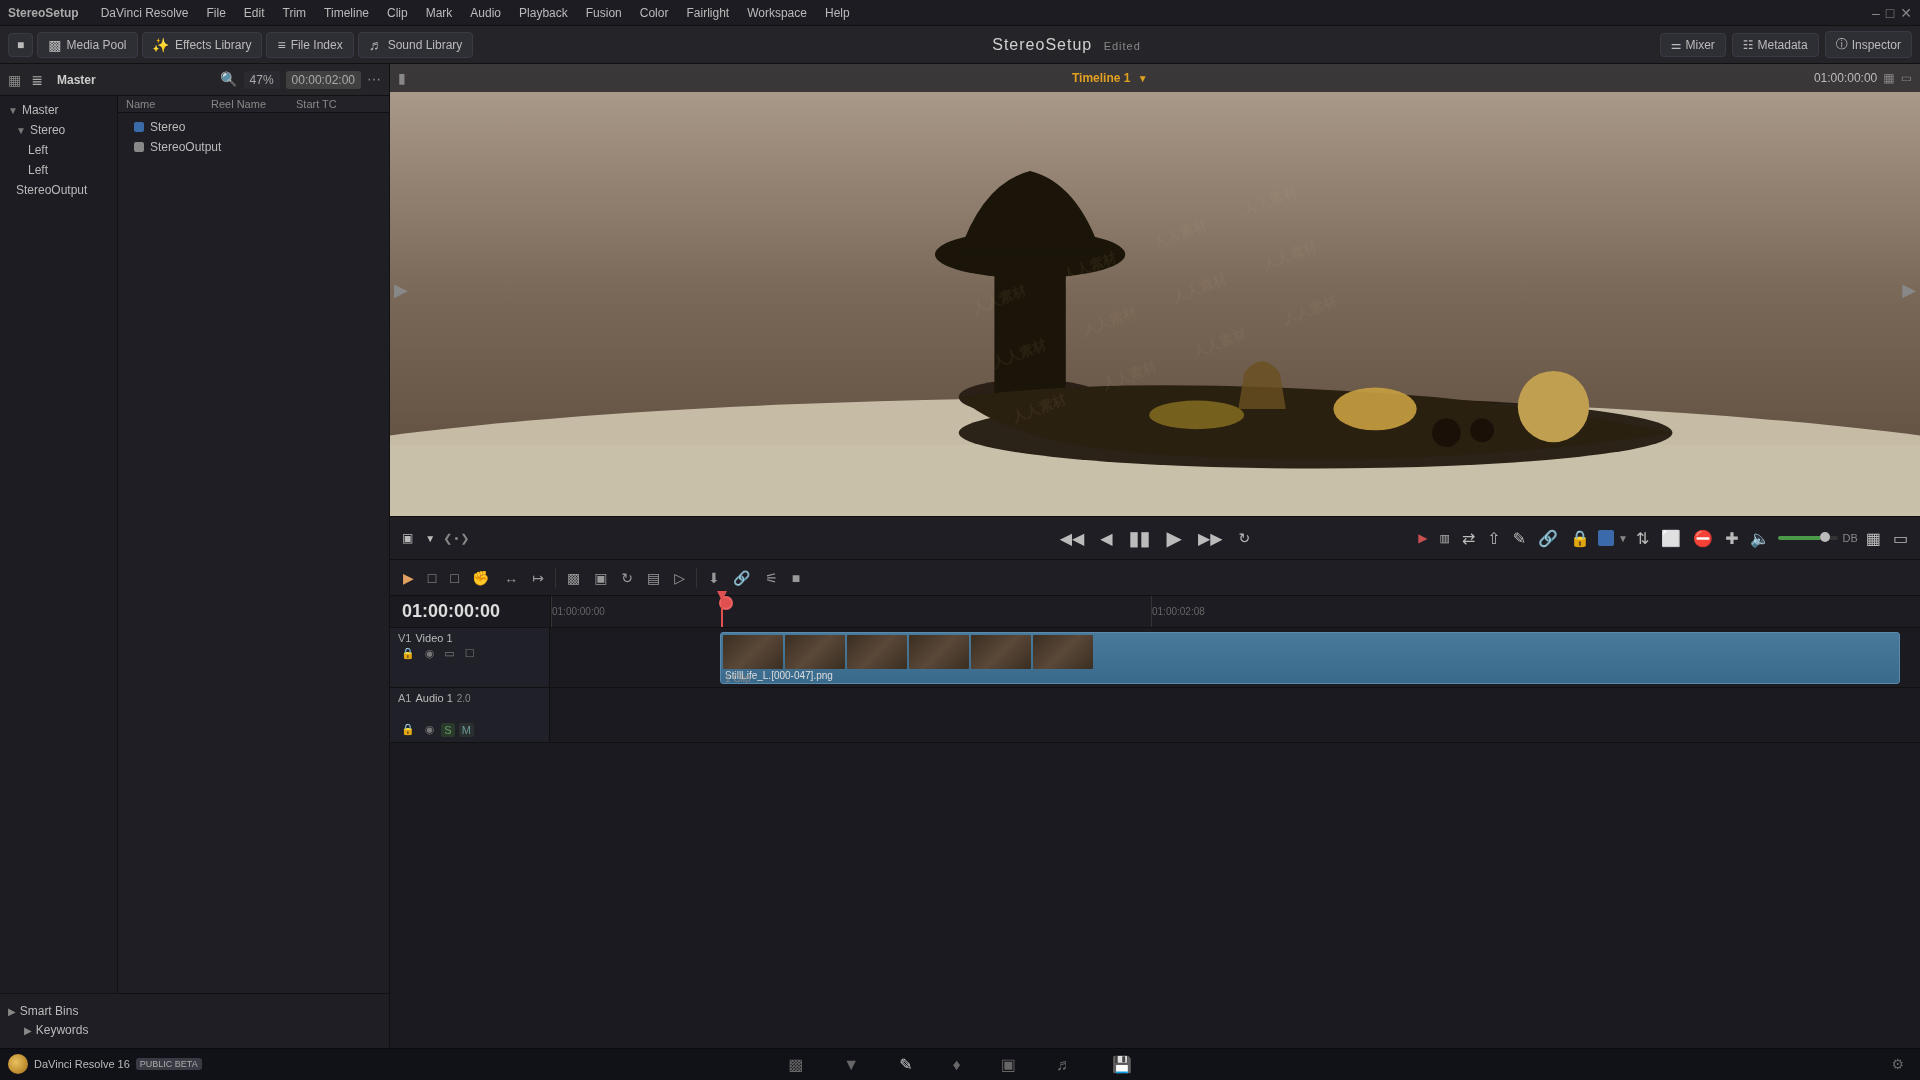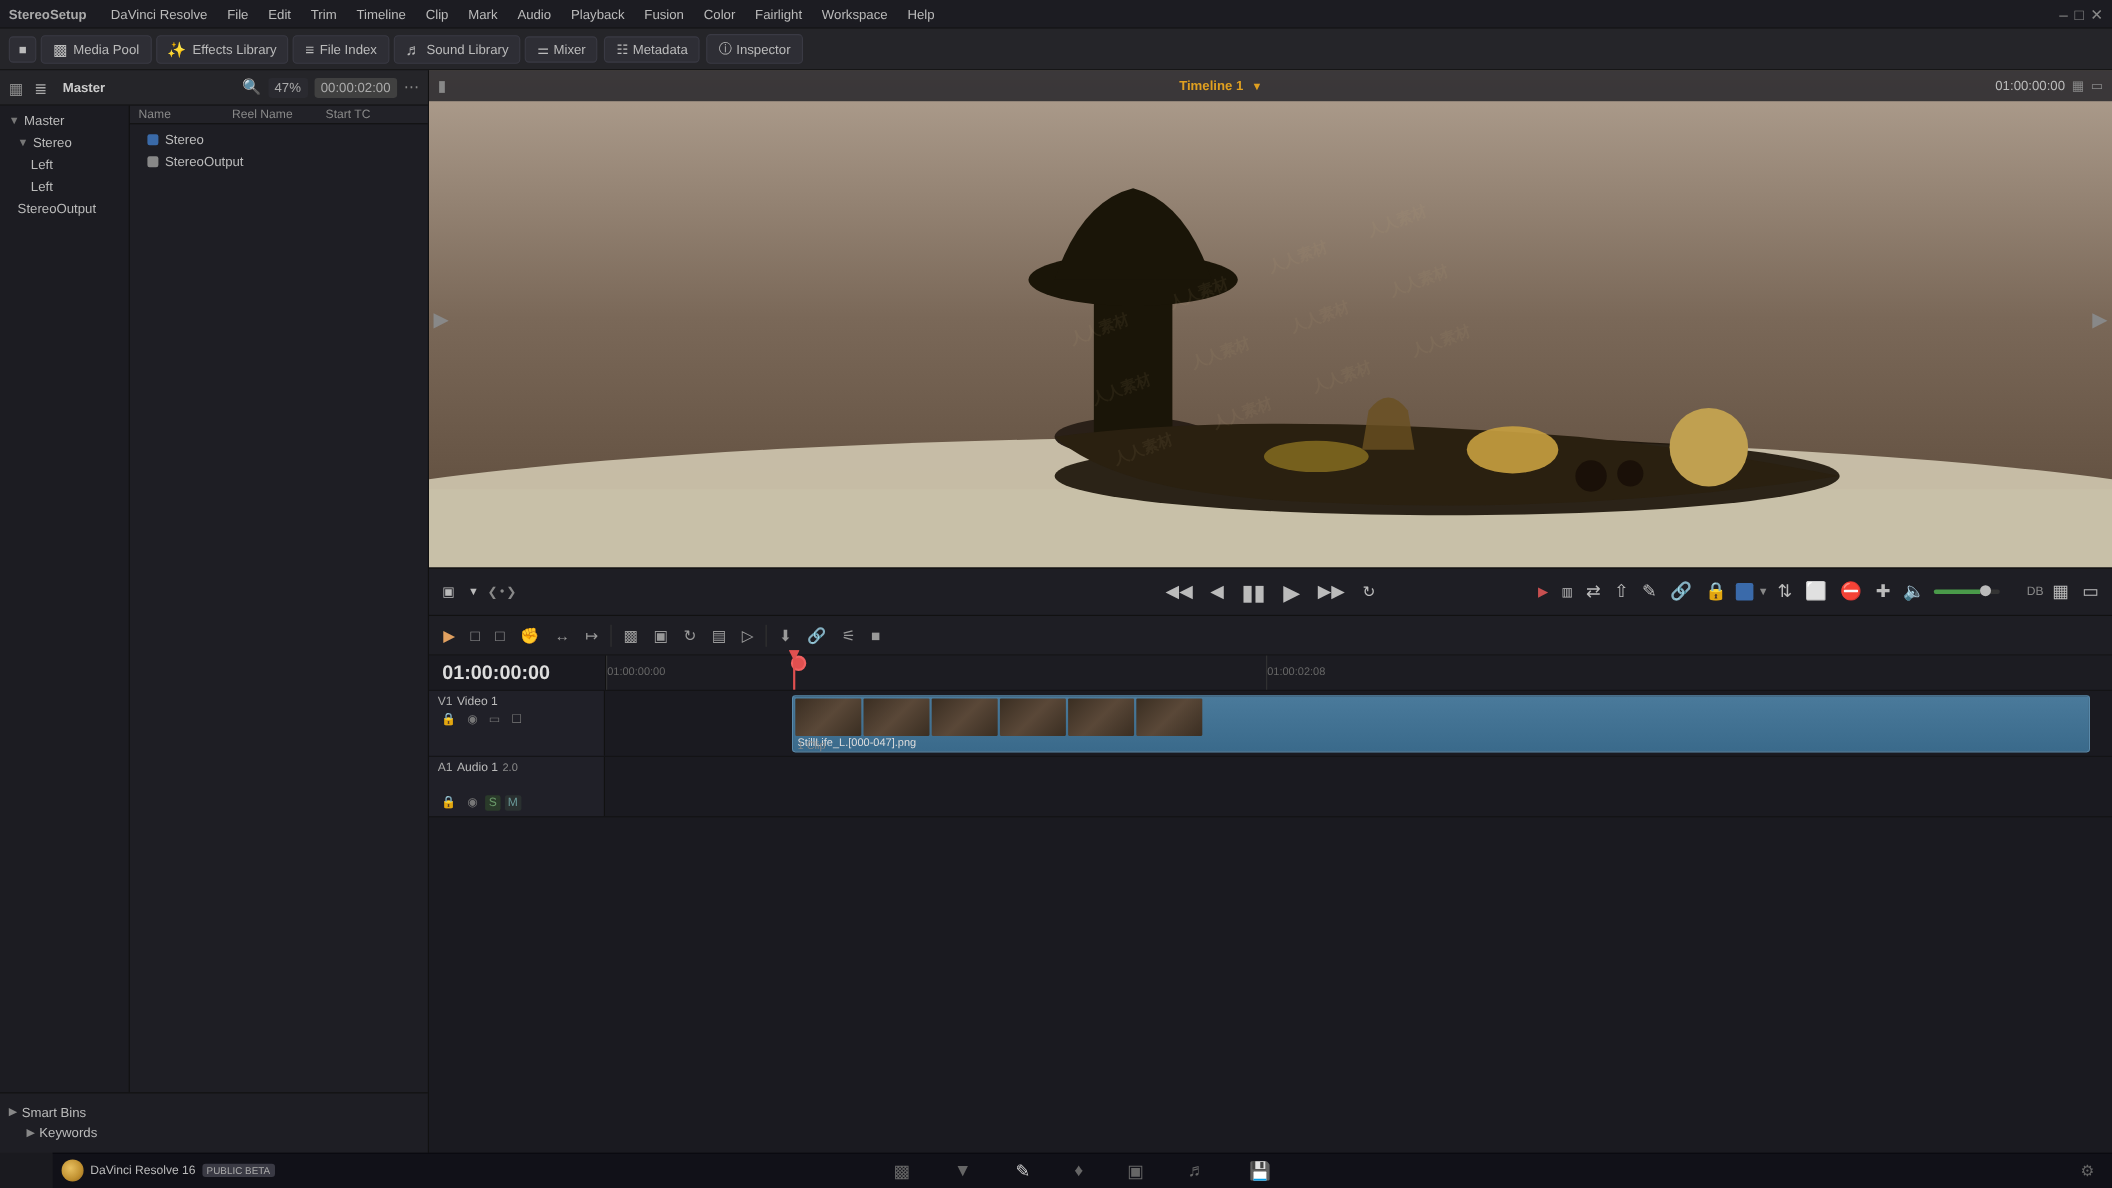--- a/index.html
+++ b/index.html
@@ -618,20 +618,24 @@
   </div>
   <div class="toolbar-btn">
     <span class="toolbar-icon">≡</span>
     <span>File Index</span>
   </div>
   <div class="toolbar-btn">
     <span class="toolbar-icon">♬</span>
     <span>Sound Library</span>
   </div>
 
+  <div id="app-name-center">
+    <span>StereoSetup</span>
+    <span class="edited-badge">Edited</span>
+  </div>
 
   <div class="toolbar-right">
     <div class="toolbar-right-btn">
       <span>⚌</span>
       <span>Mixer</span>
     </div>
     <div class="toolbar-right-btn">
       <span>☷</span>
       <span>Metadata</span>
     </div>
@@ -813,21 +817,21 @@
         <span style="color:#888;cursor:pointer; font-size:10px;">▼</span>
         <span class="transport-btn">⇅</span>
         <span class="transport-btn">⬜</span>
         <span class="transport-btn">⛔</span>
         <span class="transport-btn">✚</span>
 
         <span class="transport-btn">🔈</span>
         <div class="volume-slider">
           <div class="volume-thumb"></div>
         </div>
-        <span style="color:#888; font-size:11px;margin-left:20px;">DB</span>
+        <span style="color:#888; font-size:11px;">DB</span>
         <span class="transport-btn">▦</span>
         <span class="transport-btn">▭</span>
       </div>
     </div>
 
     <div id="edit-toolbar">
       <span class="et-btn" style="color:#e0a060;">▶</span>
       <span class="et-btn">□</span>
       <span class="et-btn">□</span>
       <span class="et-btn">✊</span>
@@ -914,21 +918,21 @@
         </div>
         <div class="audio-track-content">
         </div>
       </div>
 
     </div>
 
   </div>
 </div>
 
-<div id="bottom-nav" style="height:32px;background:#111118;border-top:1px solid #0a0a10;display:flex;align-items:center;justify-content:center;gap:24px;position:relative;margin-left:48px;">
+<div id="bottom-nav" style="height:32px;background:#111118;border-top:1px solid #0a0a10;display:flex;align-items:center;justify-content:center;gap:24px;position:relative;">
 
   <div id="resolve-logo">
     <div class="resolve-circle"></div>
     <span class="resolve-name">DaVinci Resolve 16</span>
     <span class="beta-badge">PUBLIC BETA</span>
   </div>
 
   <span class="bottom-nav-icon" title="Media Pool">▩</span>
   <span class="bottom-nav-icon" title="Cut">▼</span>
   <span class="bottom-nav-icon active" title="Edit" style="color:#ccc;">✎</span>

